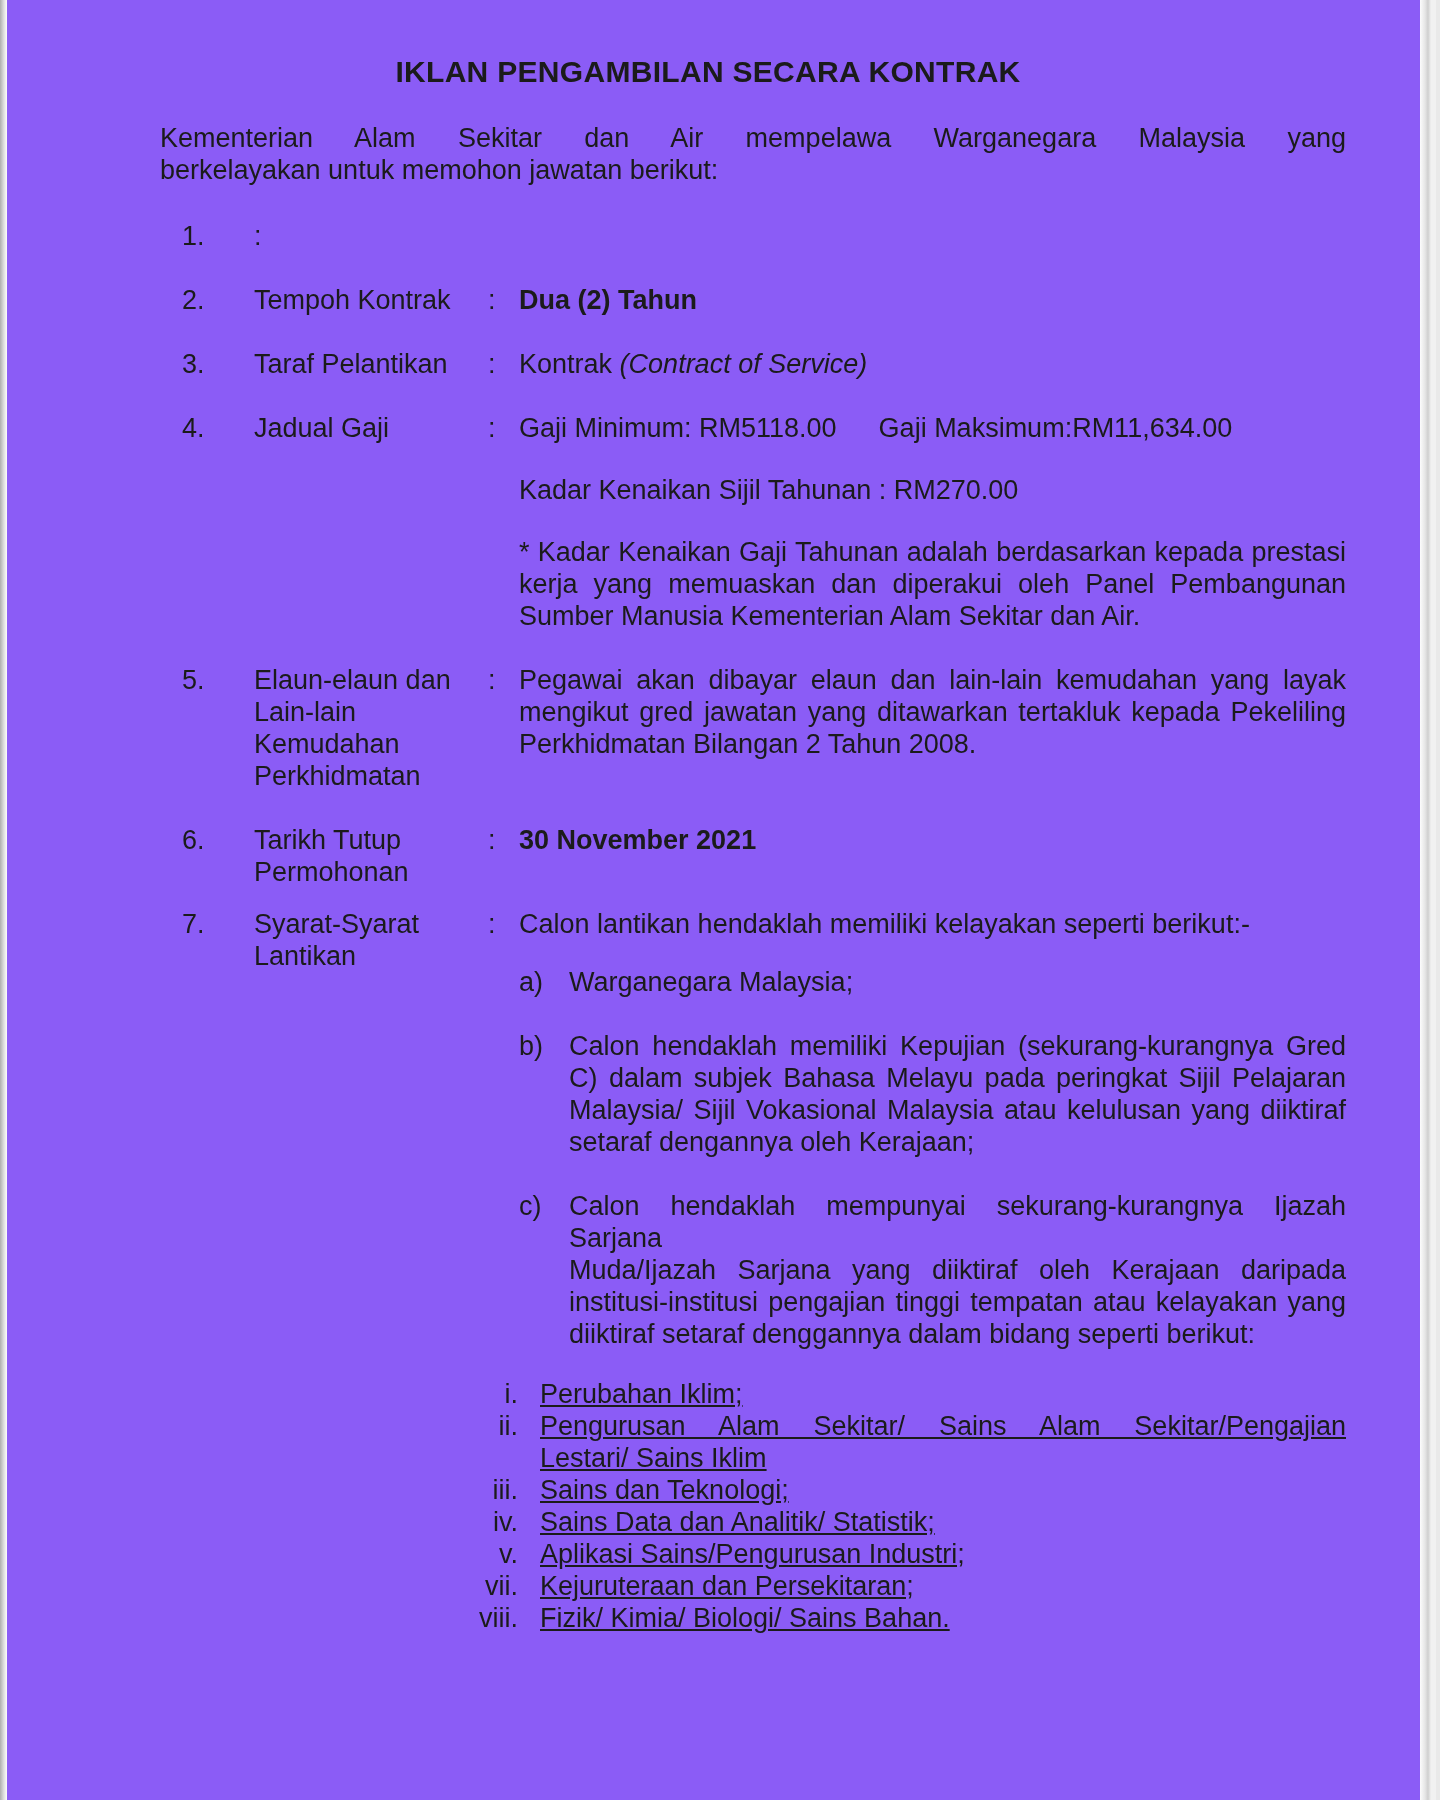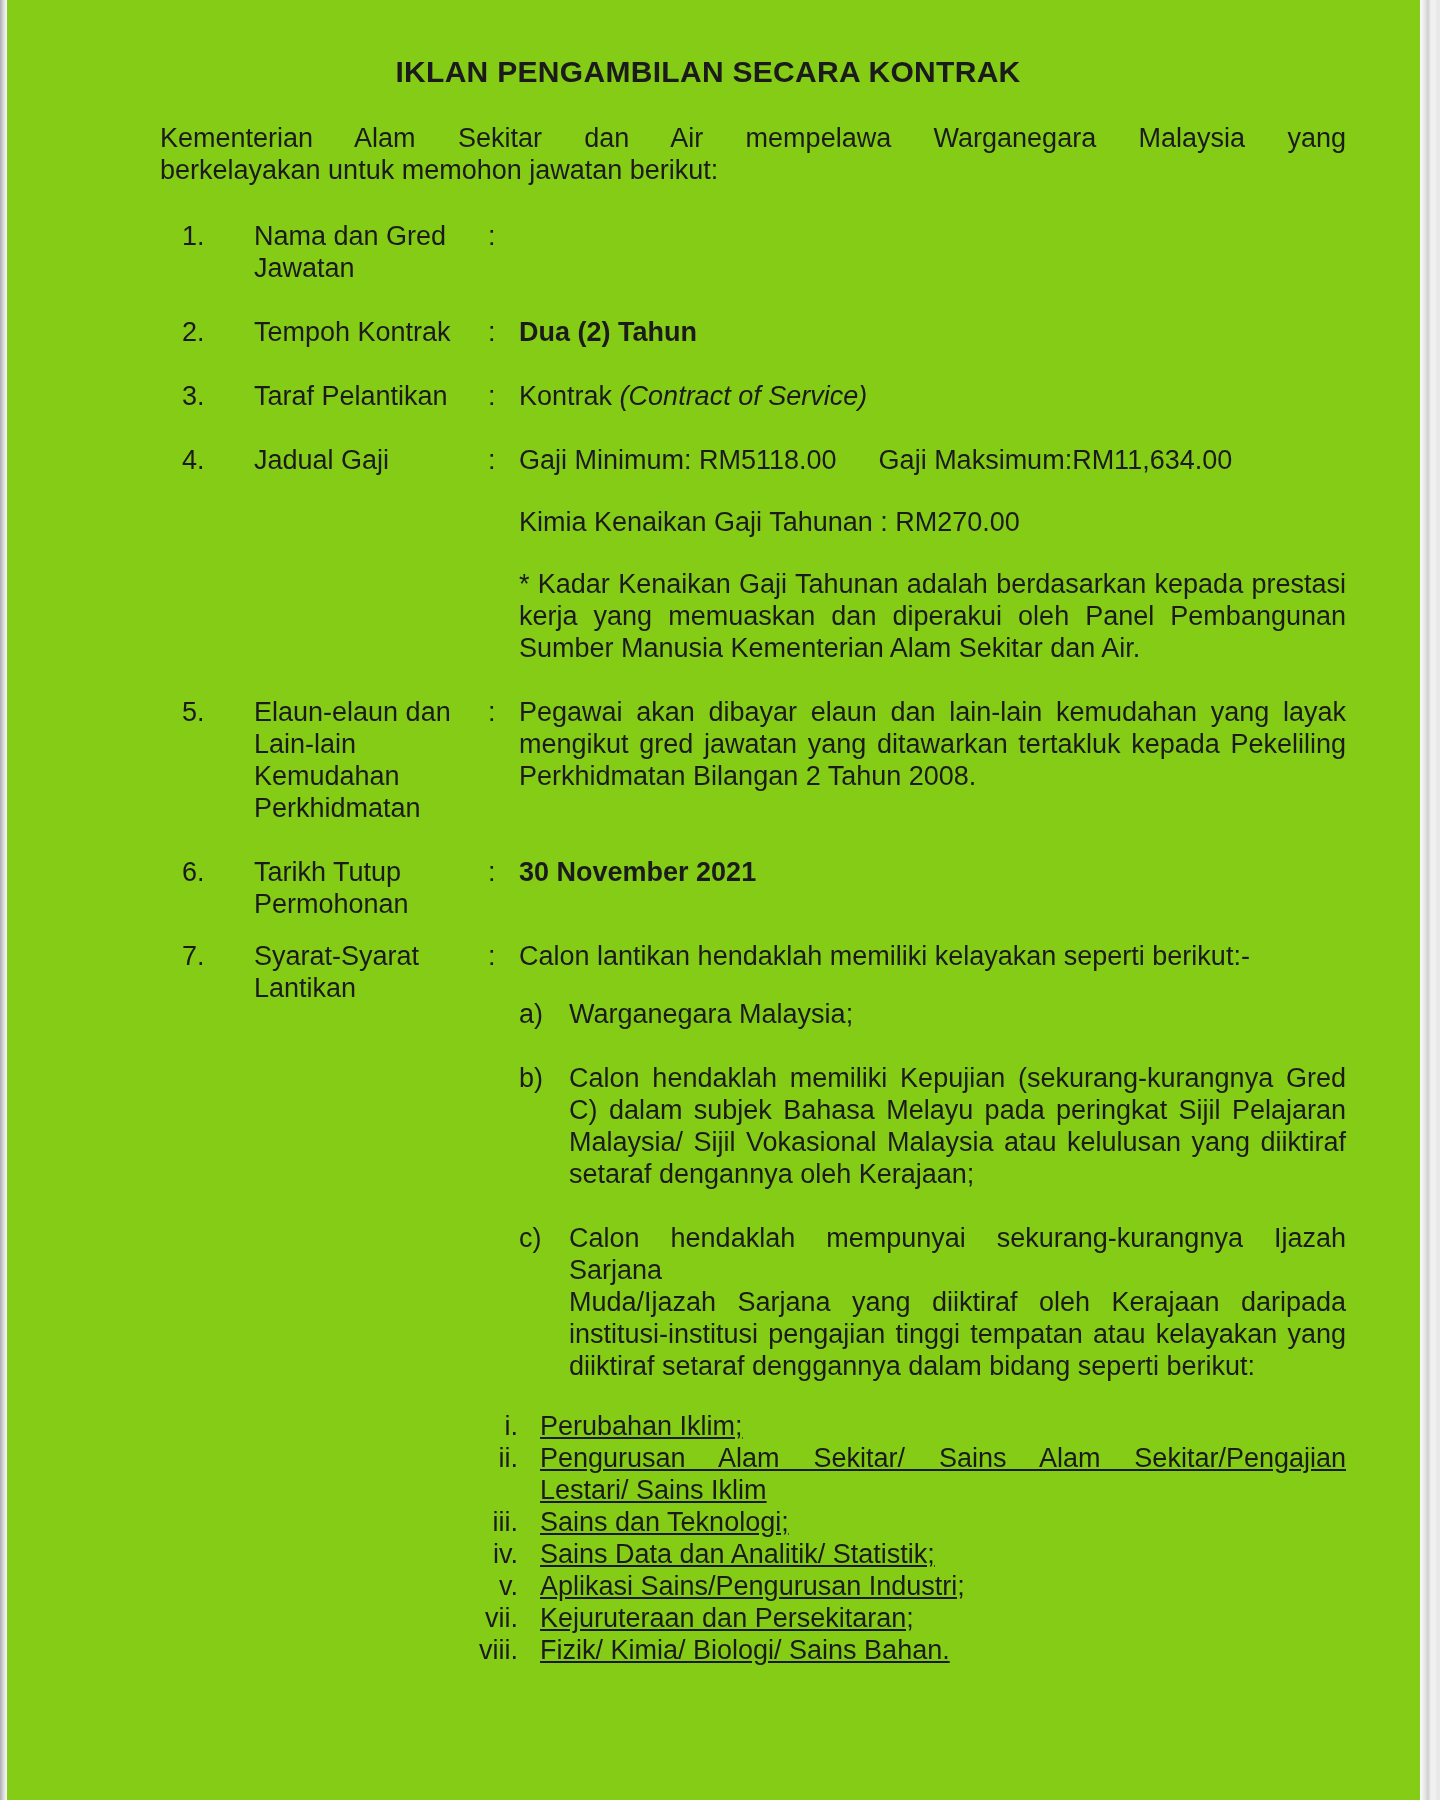--- a/index.html
+++ b/index.html
@@ -1,17 +1,17 @@
 <!DOCTYPE html>
 <html><head>
 <meta charset="utf-8">
 <style>
   html,body{margin:0;padding:0;background:#e9e9e9;}
   .page{
-    position:relative;width:1436px;height:1800px;background:#84cc16;overflow:hidden;
+    position:relative;width:1436px;height:1800px;background:#8b5cf6;overflow:hidden;
     font-family:"Liberation Sans","DejaVu Sans",sans-serif;color:#1b1b1b;
     font-size:27px;line-height:32px;
   }
   .edge-left{position:absolute;left:0;top:0;bottom:0;width:7px;
     background:linear-gradient(to right,#aeaeae,#dedede 55%,#fcfcfc);}
   .edge-right{position:absolute;right:0;top:0;bottom:0;width:16px;
     background:linear-gradient(to left,#f1f1f1 0px,#f1f1f1 5px,#cfcfcf 8px,#e6e6e6 11px,#fcfcfc 16px);}
   .doc{position:relative;padding:44px 90px 0 160px;}
   .title{font-weight:bold;font-size:30px;line-height:40px;text-align:center;
     letter-spacing:.3px;margin:8px -70px 0 -160px;}
@@ -49,22 +49,20 @@
 
     <div class="intro">
         <div class="ln stretch">Kementerian Alam Sekitar dan Air mempelawa Warganegara Malaysia yang</div>
         <div class="ln">berkelayakan untuk memohon jawatan berikut:</div>
       </div>
 
     <div class="items">
 
       <div class="item">
         <div class="num">1.</div>
-        <div class="label">Nama dan Gred
-Jawatan</div>
         <div class="colon">:</div>
       </div>
 
       <div class="item">
         <div class="num">2.</div>
         <div class="label">Tempoh Kontrak</div>
         <div class="colon">:</div>
         <div class="value bold">Dua (2) Tahun</div>
       </div>
 
@@ -74,21 +72,21 @@
         <div class="colon">:</div>
         <div class="value"><span>Kontrak</span><span class="it">(Contract of Service)</span></div>
       </div>
 
       <div class="item">
         <div class="num">4.</div>
         <div class="label">Jadual Gaji</div>
         <div class="colon">:</div>
         <div class="value">
           <div><span>Gaji Minimum: RM5118.00</span><span class="gap">Gaji Maksimum:RM11,634.00</span></div>
-          <div class="sub">Kimia Kenaikan Gaji Tahunan : RM270.00</div>
+          <div class="sub">Kadar Kenaikan Sijil Tahunan : RM270.00</div>
           <div class="sub">
               <div class="ln stretch">* Kadar Kenaikan Gaji Tahunan adalah berdasarkan kepada prestasi</div>
               <div class="ln stretch">kerja yang memuaskan dan diperakui oleh Panel Pembangunan</div>
               <div class="ln">Sumber Manusia Kementerian Alam Sekitar dan Air.</div>
             </div>
         </div>
       </div>
 
       <div class="item">
         <div class="num">5.</div>

